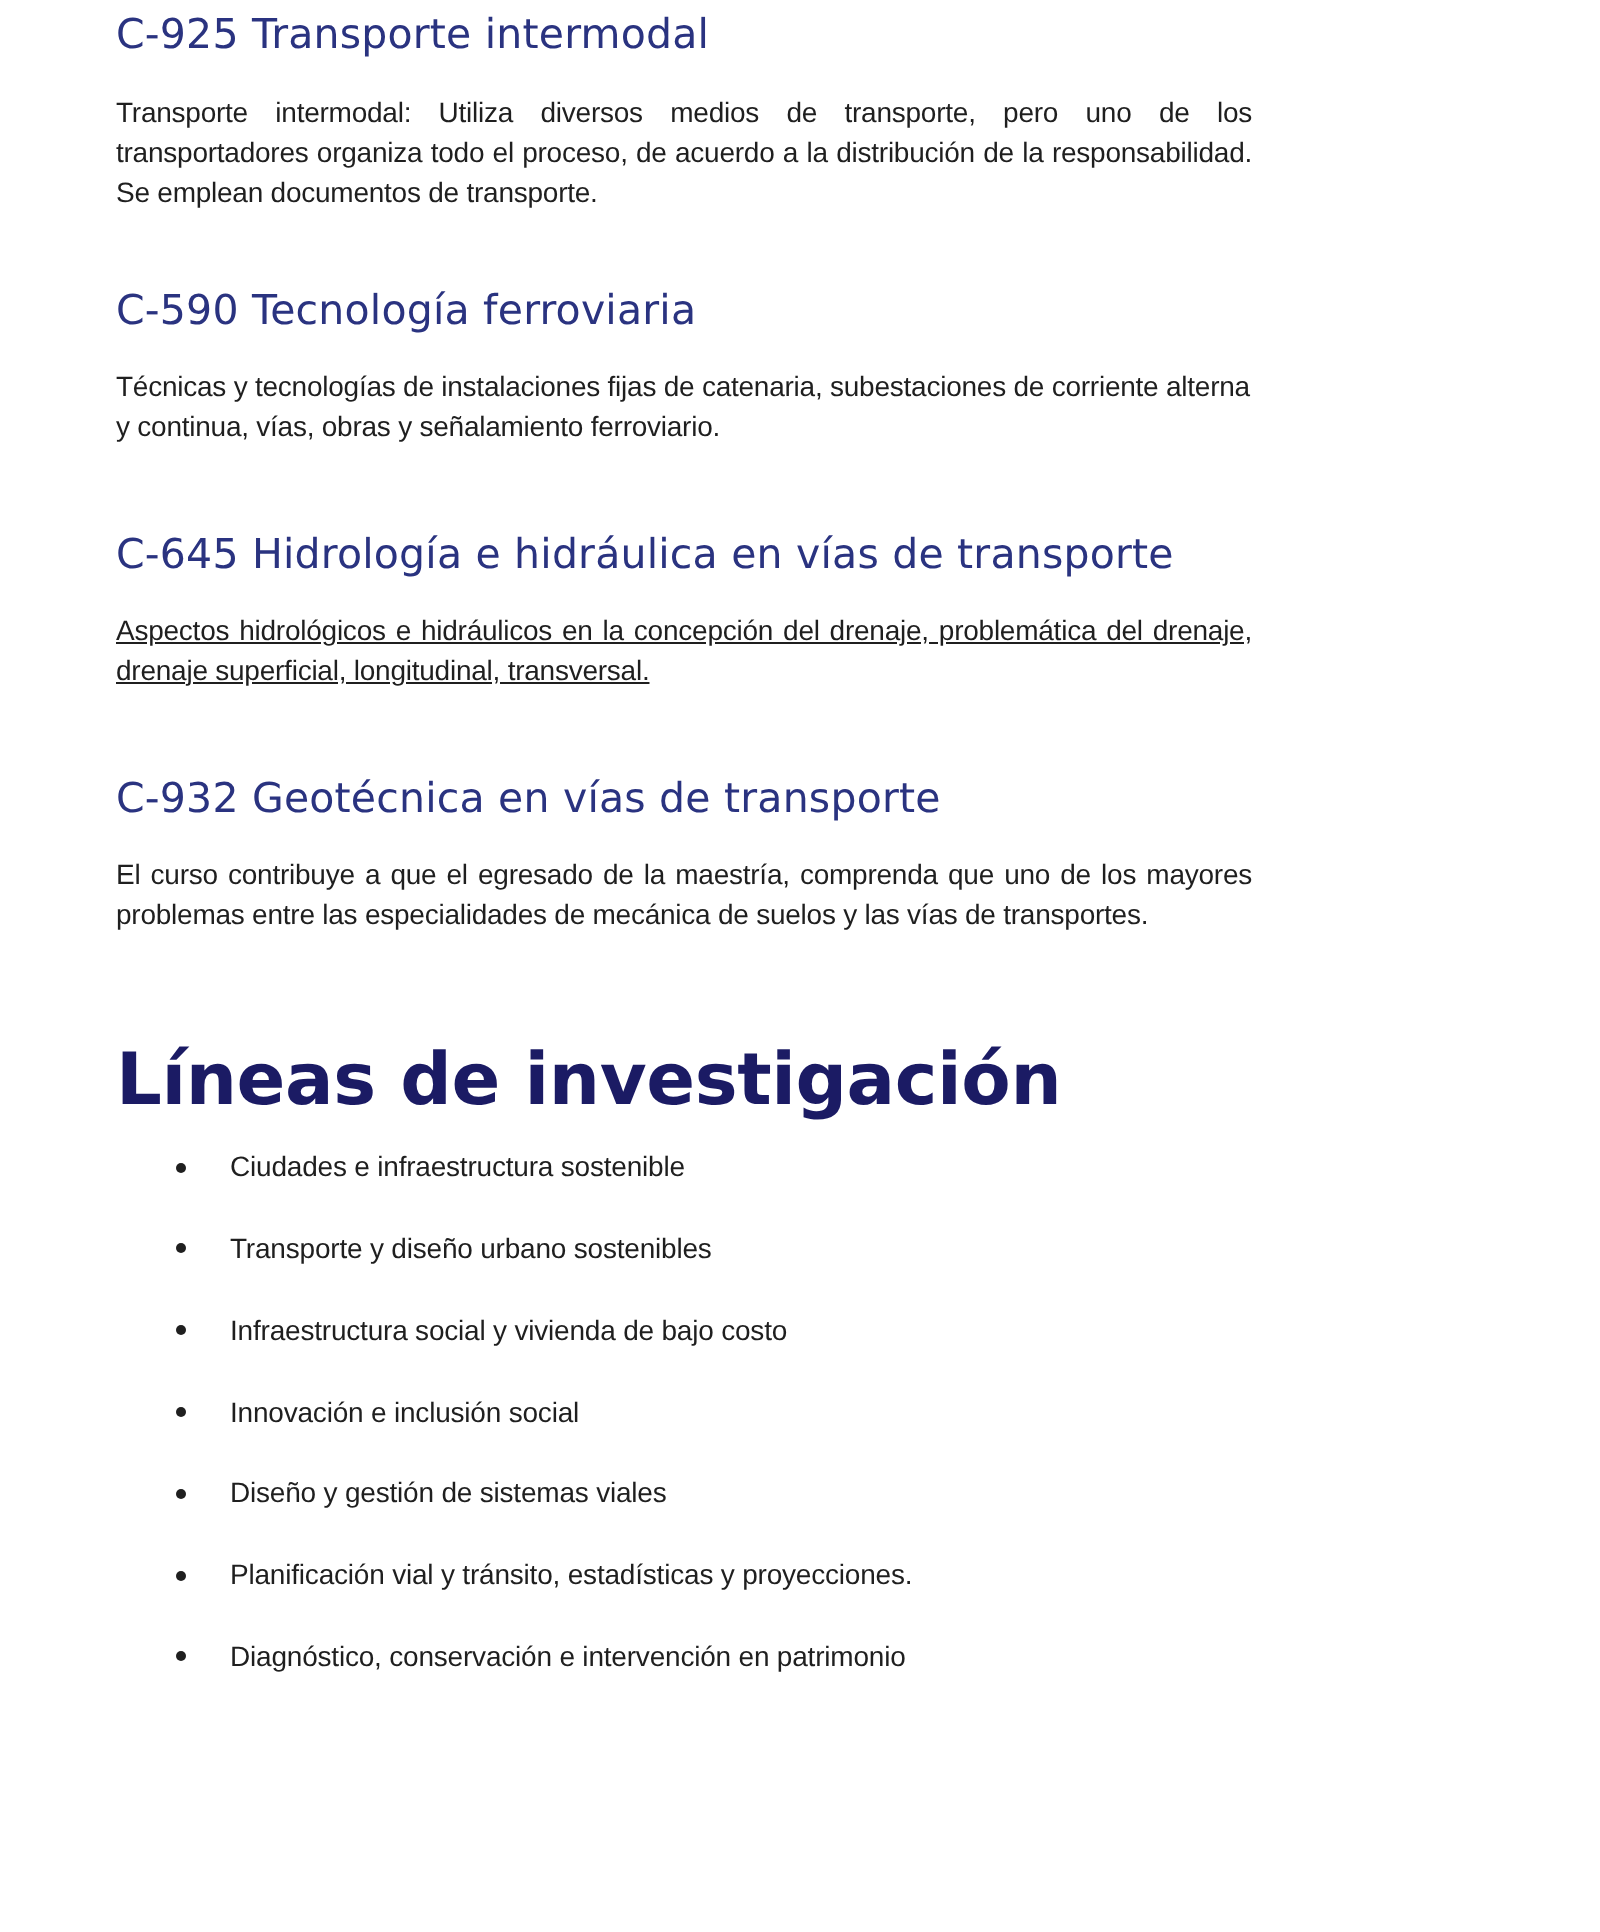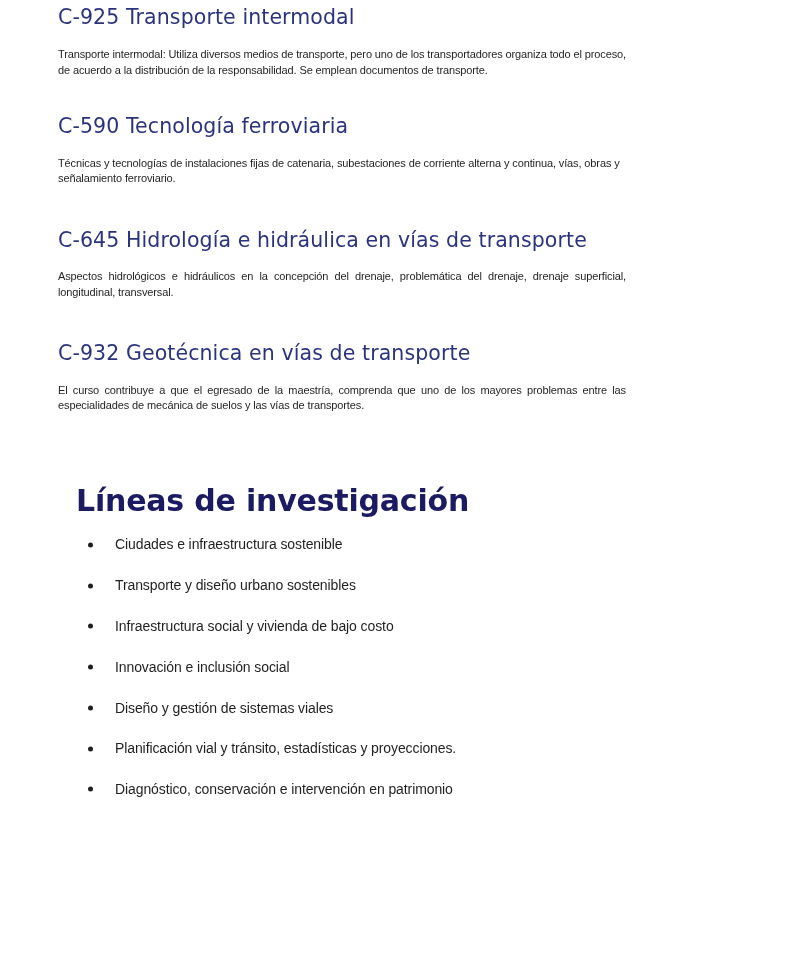--- a/index.html
+++ b/index.html
@@ -29,61 +29,61 @@
     font-size: 20.5px;
     line-height: 1.28;
     color: #2a3380;
     letter-spacing: 0.1px;
     margin: 0;
     white-space: nowrap;
   }
 
   .course-body {
     font-family: "Liberation Sans", sans-serif;
-    font-size: 11px;
+    font-size: 14px;
     line-height: 1.42;
     color: #1f1f1f;
     text-align: justify;
     margin: 0;
     letter-spacing: -0.12px;
   }
 
   .course-body.flush {
     text-align: left;
   }
 
   
   .sec-1 { padding-top: 4px; }
   .sec-1 .course-body { margin-top: 17px; }
 
   .sec-2 { padding-top: 35px; }
   .sec-2 .course-body { margin-top: 16px; }
 
   .sec-3 { padding-top: 40px; }
-  .sec-3 .course-body { margin-top: 16px; }
+  .sec-3 .course-body { margin-top: 16px; text-decoration: underline; }
 
   .sec-4 { padding-top: 40px; }
   .sec-4 .course-body { margin-top: 16px; }
 
   .sec-5 { padding-top: 40px; }
   .sec-5 .course-body { margin-top: 16px; }
 
   
   .research-section {
     padding: 52px 58px 0 58px;
   }
 
   .research-title {
     font-family: "DejaVu Sans", sans-serif;
     font-weight: 700;
-    font-size: 30px;
+    font-size: 36px;
     line-height: 1.15;
     color: #1b1b64;
     letter-spacing: -0.2px;
-    margin: 18px;
+    margin: 0;
   }
 
   .research-list {
     list-style: none;
     margin: 0;
     padding: 0;
     margin-top: 14px;
   }
 
   .research-item {

